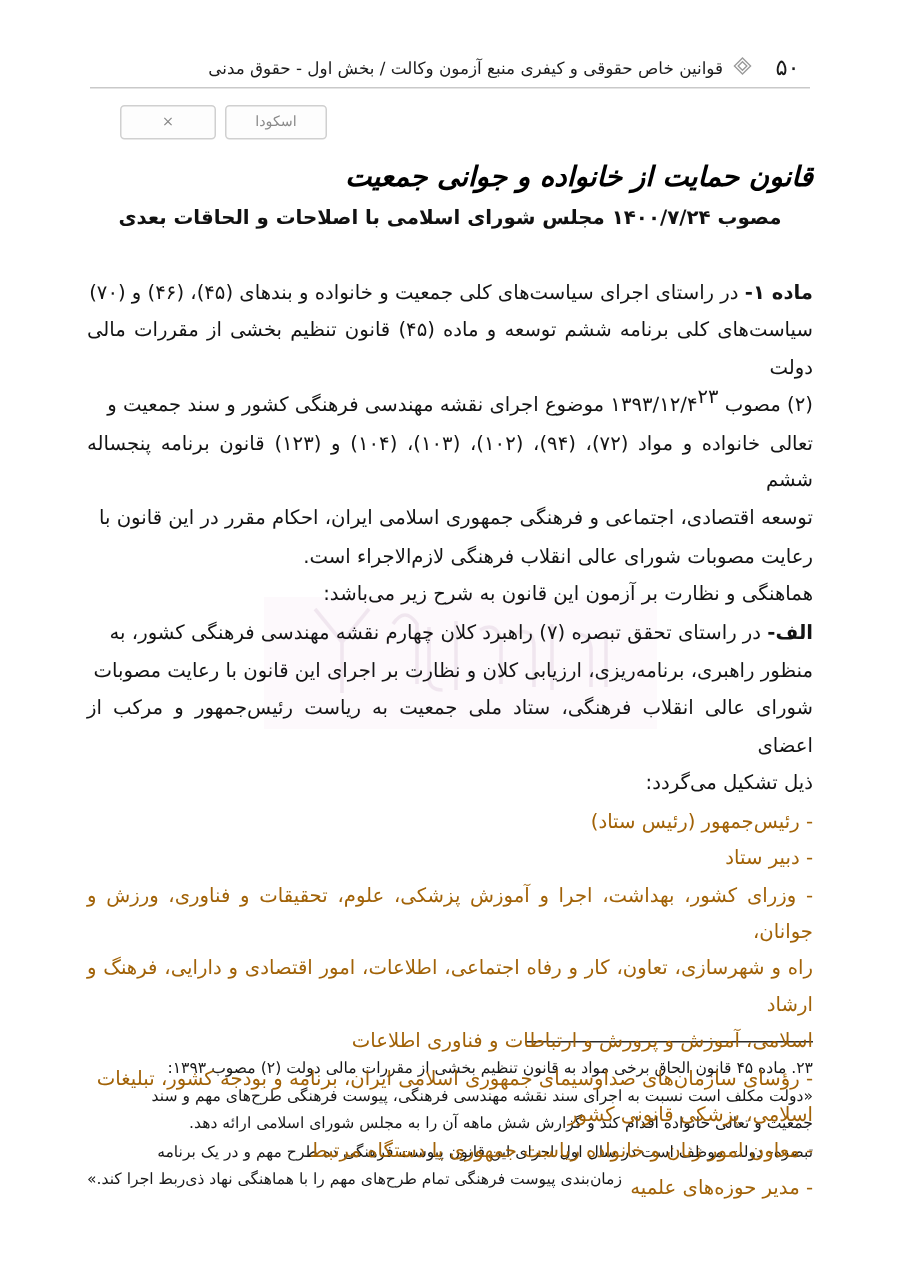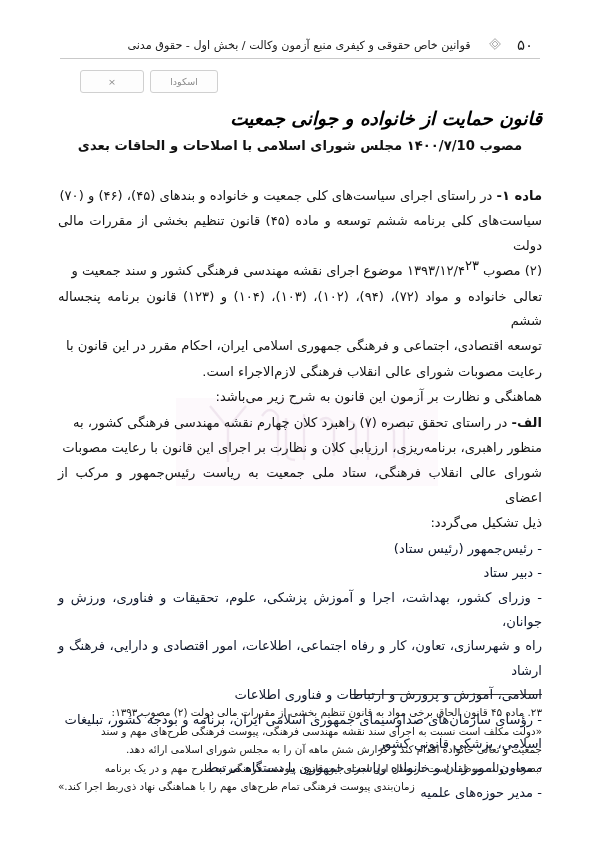--- a/index.html
+++ b/index.html
@@ -46,21 +46,21 @@
   .header-ornament {
     width: 26px;
     flex: 0 0 auto;
     text-align: center;
     color: #8d8d8d;
     font-size: 13px;
     line-height: 1;
   }
   .header-title {
     flex: 1 1 auto;
-    text-align: center;
+    text-align: right;
     font-size: 11.2px;
     color: #1b1b1b;
     white-space: nowrap;
     padding-left: 58px;
   }
   .header-rule {
     position: absolute;
     top: 58px;
     left: 60px;
     right: 60px;
@@ -141,21 +141,21 @@
   .fn-ref {
     font-size: 13px;
     vertical-align: super;
     line-height: 0;
   }
   .line-right { text-align: right; }
 
   .dash-item {
     font-size: 13.1px;
     line-height: 24.4px;
-    color: #0f172a;
+    color: #a16207;
     position: relative;
     z-index: 2;
     text-align: justify;
     text-align-last: right;
   }
   .dash-item.single { text-align: right; }
   .dash-item.ctr { text-align: left; }
 
   
   .watermark {
@@ -215,21 +215,21 @@
     <div class="header-title">قوانین خاص حقوقی و کیفری منبع آزمون وکالت / بخش اول - حقوق مدنی</div>
   </div>
   <div class="header-rule"></div>
 
   <div class="toolbar">
     <div class="chip">×</div>
     <div class="chip wide">اسکودا</div>
   </div>
 
   <div class="doc-title">قانون حمایت از خانواده و جوانی جمعیت</div>
-  <div class="doc-subtitle">مصوب ۱۴۰۰/۷/10 مجلس شورای اسلامی با اصلاحات و الحاقات بعدی</div>
+  <div class="doc-subtitle">مصوب ۱۴۰۰/۷/۲۴ مجلس شورای اسلامی با اصلاحات و الحاقات بعدی</div>
 
   <div class="watermark">
     <svg viewBox="0 0 262 88" aria-hidden="true">
       <g fill="none" stroke="#e3cfe0" stroke-width="2.4">
         <path d="M34 8 L52 30 L52 64"></path>
         <path d="M70 8 L52 30"></path>
         <path d="M86 18 q8 -12 16 0 l0 40"></path>
         <path d="M110 20 l0 34 q0 8 9 8"></path>
         <path d="M128 16 l0 46"></path>
         <path d="M144 22 q10 -6 14 6 l0 30"></path>

